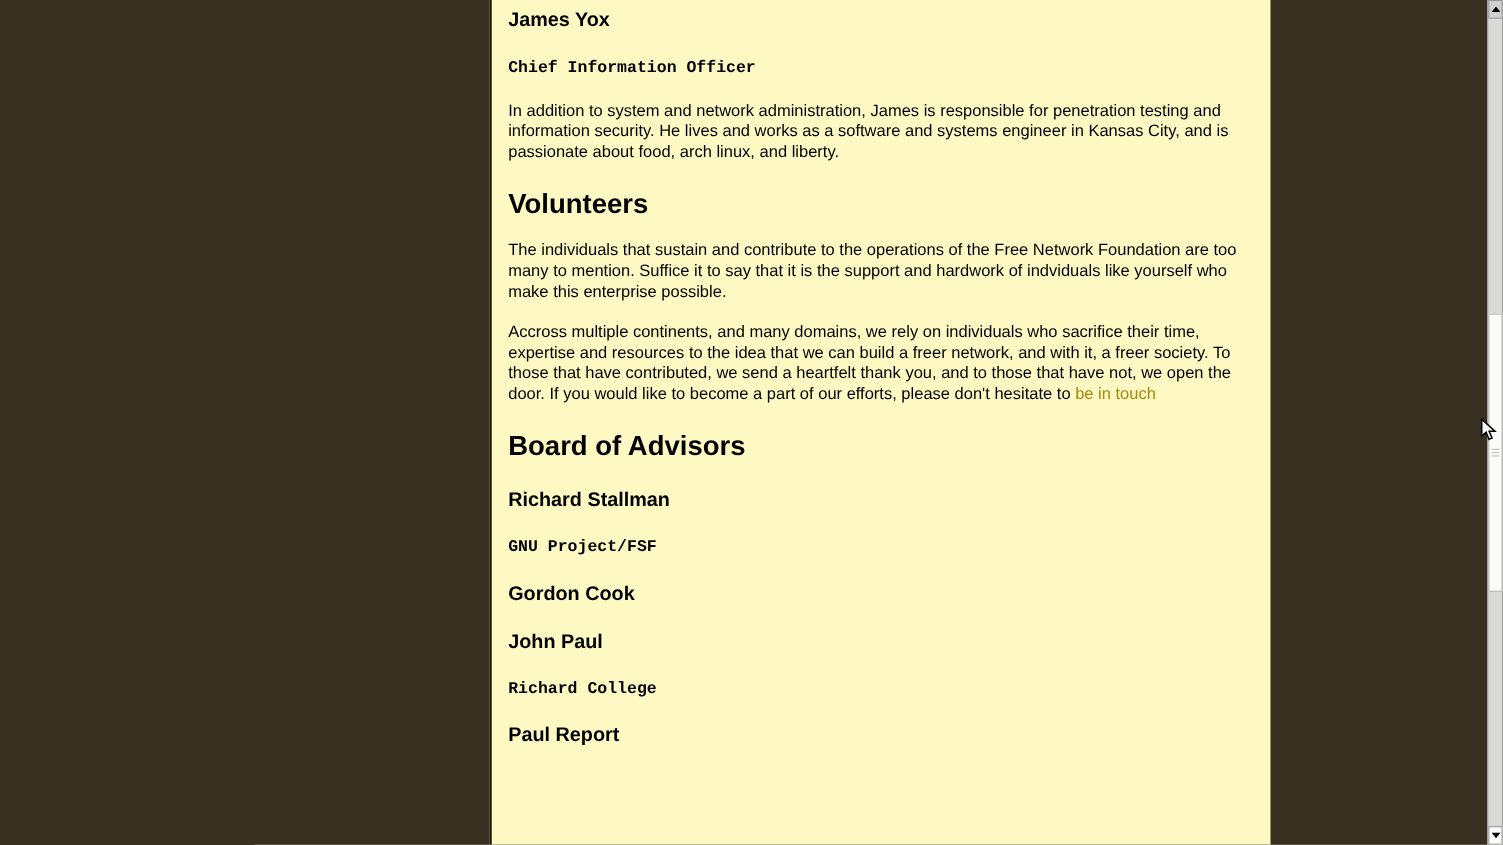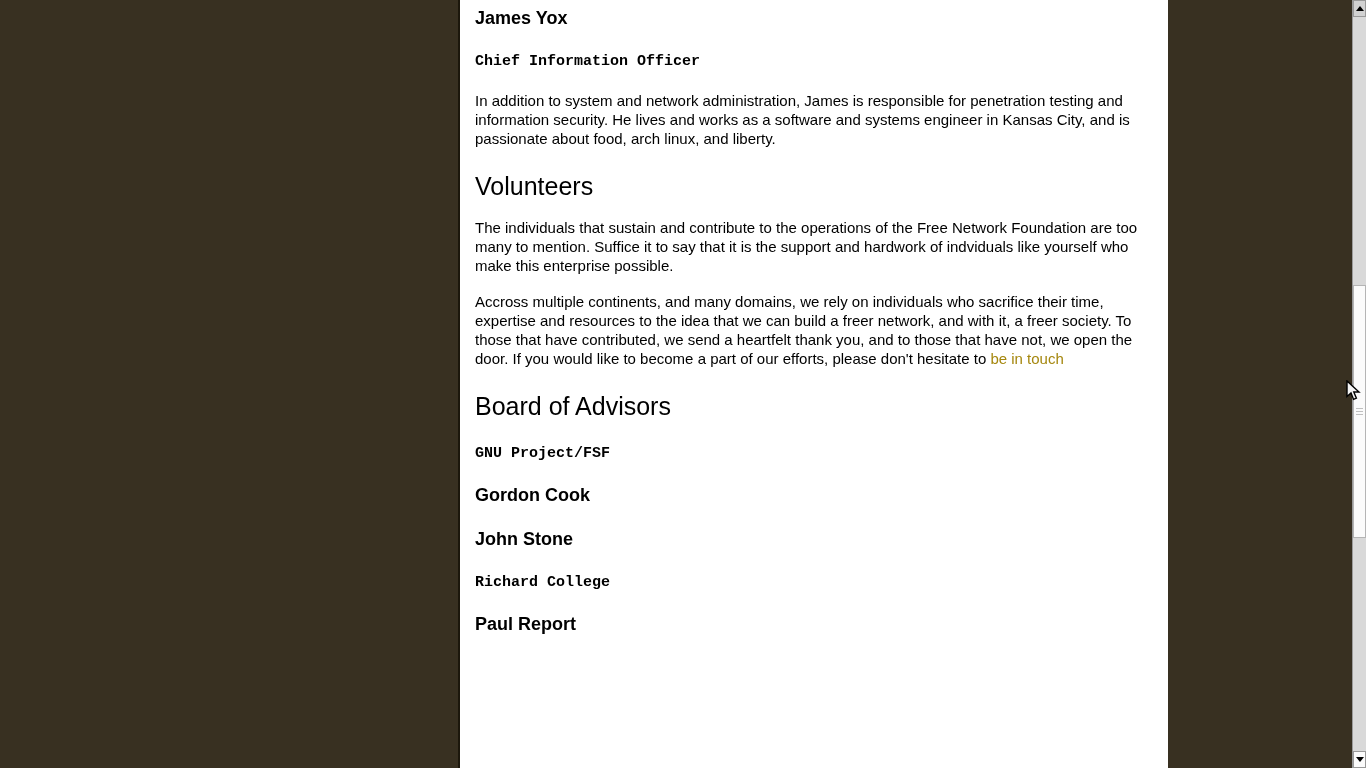--- a/index.html
+++ b/index.html
@@ -13,32 +13,31 @@
     background: #383021;
     overflow: hidden;
   }
 
   .content {
     position: absolute;
     left: 445px;
     top: 0;
     width: 710px;
     height: 768px;
-    background: #ffffff;
+    background: #fef9c3;
     border-left: 2px solid #1c170c;
     padding: 8px 14px 0 15px;
     color: #000;
     overflow: hidden;
-    margin-left: 13px;
   }
 
   .content h1 {
     font-size: 25px;
     line-height: 29px;
-    font-weight: normal;
+    font-weight: bold;
     margin: 24px 0 0 0;
   }
   .content h2 {
     font-size: 18px;
     line-height: 21px;
     font-weight: bold;
     margin: 23px 0 0 0;
   }
   .content h2.first { margin-top: 0; }
   .content h3 {
@@ -135,25 +134,26 @@
     <h2 class="first">James Yox</h2>
     <h3>Chief Information Officer</h3>
     <p class="p-bio">In addition to system and network administration, James is responsible for penetration testing and information security. He lives and works as a software and systems engineer in Kansas City, and is passionate about food, arch linux, and liberty.</p>
 
     <h1>Volunteers</h1>
     <p>The individuals that sustain and contribute to the operations of the Free Network Foundation are too many to mention. Suffice it to say that it is the support and hardwork of indviduals like yourself who make this enterprise possible.</p>
     <p><span>Accross multiple continents, and many domains, we rely on individuals who sacrifice their time, expertise and resources to the idea that we can build a freer network, and with it, a freer society. To those that have contributed, we send a heartfelt thank you, and to those that have not, we open the door. If you would like to become a part of our efforts, please don't hesitate to </span><a href="#" class="gold-link">be in touch</a></p>
 
     <h1>Board of Advisors</h1>
 
+    <h2>Richard Stallman</h2>
     <h3>GNU Project/FSF</h3>
 
     <h2>Gordon Cook</h2>
 
-    <h2>John Stone</h2>
+    <h2>John Paul</h2>
     <h3>Richard College</h3>
 
     <h2>Paul Report</h2>
   </main>
 
   <div class="scrollbar">
     <div class="sb-btn sb-up">
       <span class="tri-up"></span>
     </div>
     <div class="sb-thumb">

